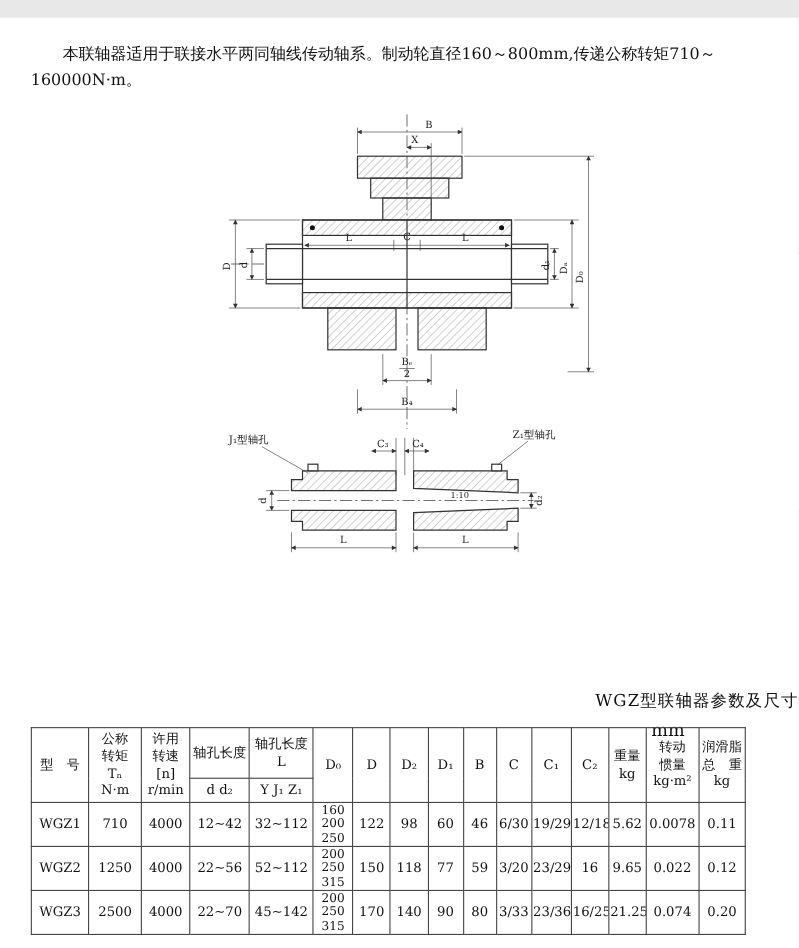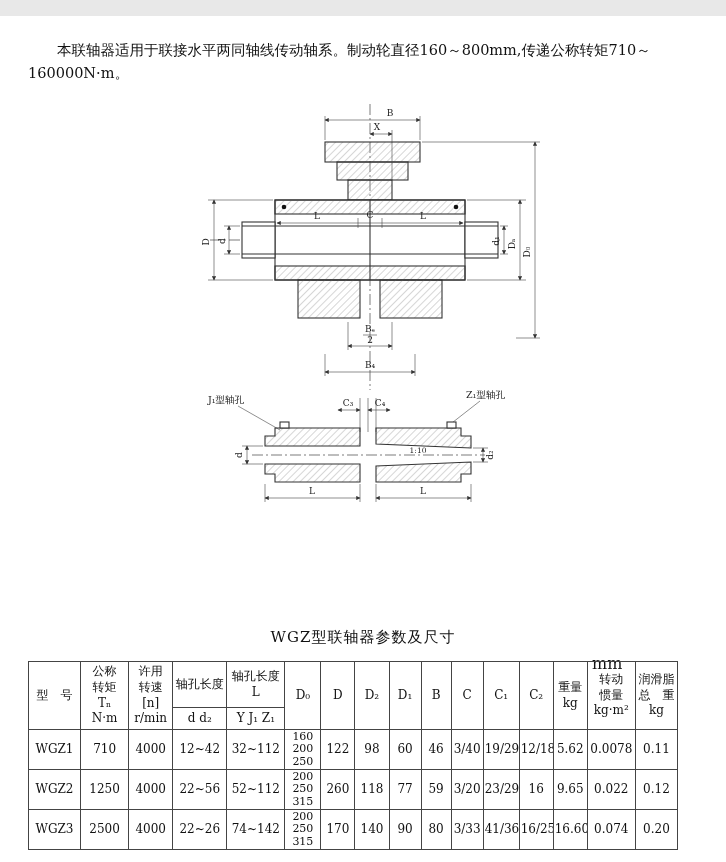--- a/index.html
+++ b/index.html
@@ -1,20 +1,20 @@
 <!DOCTYPE html>
 <html><head>
 <meta charset="utf-8">
 <style>
   html,body{margin:0;padding:0;background:#e8e8e8}
   .page{position:relative;width:726px;height:862px;background:#ffffff;margin:16px auto;
         font-family:"DejaVu Serif","DejaVu Sans",serif;color:#111;overflow:hidden}
   .intro{position:absolute;left:28px;top:8px;width:670px;font-size:14.5px;line-height:1.6;
          white-space:pre-line;text-indent:2em}
-  .tbl-title{position:absolute;top:612px;left:0;width:100%;text-align:center;
+  .tbl-title{position:absolute;top:612px;left:0;width:100%;text-align:right;
              font-size:15px;letter-spacing:1px}
   .unit{position:absolute;top:638px;left:592px;font-size:16px}
   table.params{position:absolute;left:28px;top:645px;border-collapse:collapse;table-layout:fixed;
                width:650px;font-size:12px}
   .params th,.params td{border:1px solid #444;text-align:center;vertical-align:middle;
                font-weight:normal;white-space:pre-line;padding:1px;line-height:1.3;overflow:hidden}
   .params thead tr.h1{height:46px}
   .params thead tr.h2{height:22px}
   .params tbody tr{height:40px}
   .params td:nth-child(6){font-size:11px;line-height:1.12}
@@ -242,63 +242,63 @@
         <td>4000</td>
         <td>12~42</td>
         <td>32~112</td>
         <td>160
 200
 250</td>
         <td>122</td>
         <td>98</td>
         <td>60</td>
         <td>46</td>
-        <td>3/40</td>
+        <td>6/30</td>
         <td>19/29</td>
         <td>12/18</td>
         <td>5.62</td>
         <td>0.0078</td>
         <td>0.11</td>
       </tr>
       <tr>
         <td>WGZ2</td>
         <td>1250</td>
         <td>4000</td>
         <td>22~56</td>
         <td>52~112</td>
         <td>200
 250
 315</td>
-        <td>260</td>
+        <td>150</td>
         <td>118</td>
         <td>77</td>
         <td>59</td>
         <td>3/20</td>
         <td>23/29</td>
         <td>16</td>
         <td>9.65</td>
         <td>0.022</td>
         <td>0.12</td>
       </tr>
       <tr>
         <td>WGZ3</td>
         <td>2500</td>
         <td>4000</td>
-        <td>22~26</td>
-        <td>74~142</td>
+        <td>22~70</td>
+        <td>45~142</td>
         <td>200
 250
 315</td>
         <td>170</td>
         <td>140</td>
         <td>90</td>
         <td>80</td>
         <td>3/33</td>
-        <td>41/36</td>
+        <td>23/36</td>
         <td>16/25</td>
-        <td>16.60</td>
+        <td>21.25</td>
         <td>0.074</td>
         <td>0.20</td>
       </tr>
     </tbody>
   </table>
 
 </div>
 
 </body></html>

